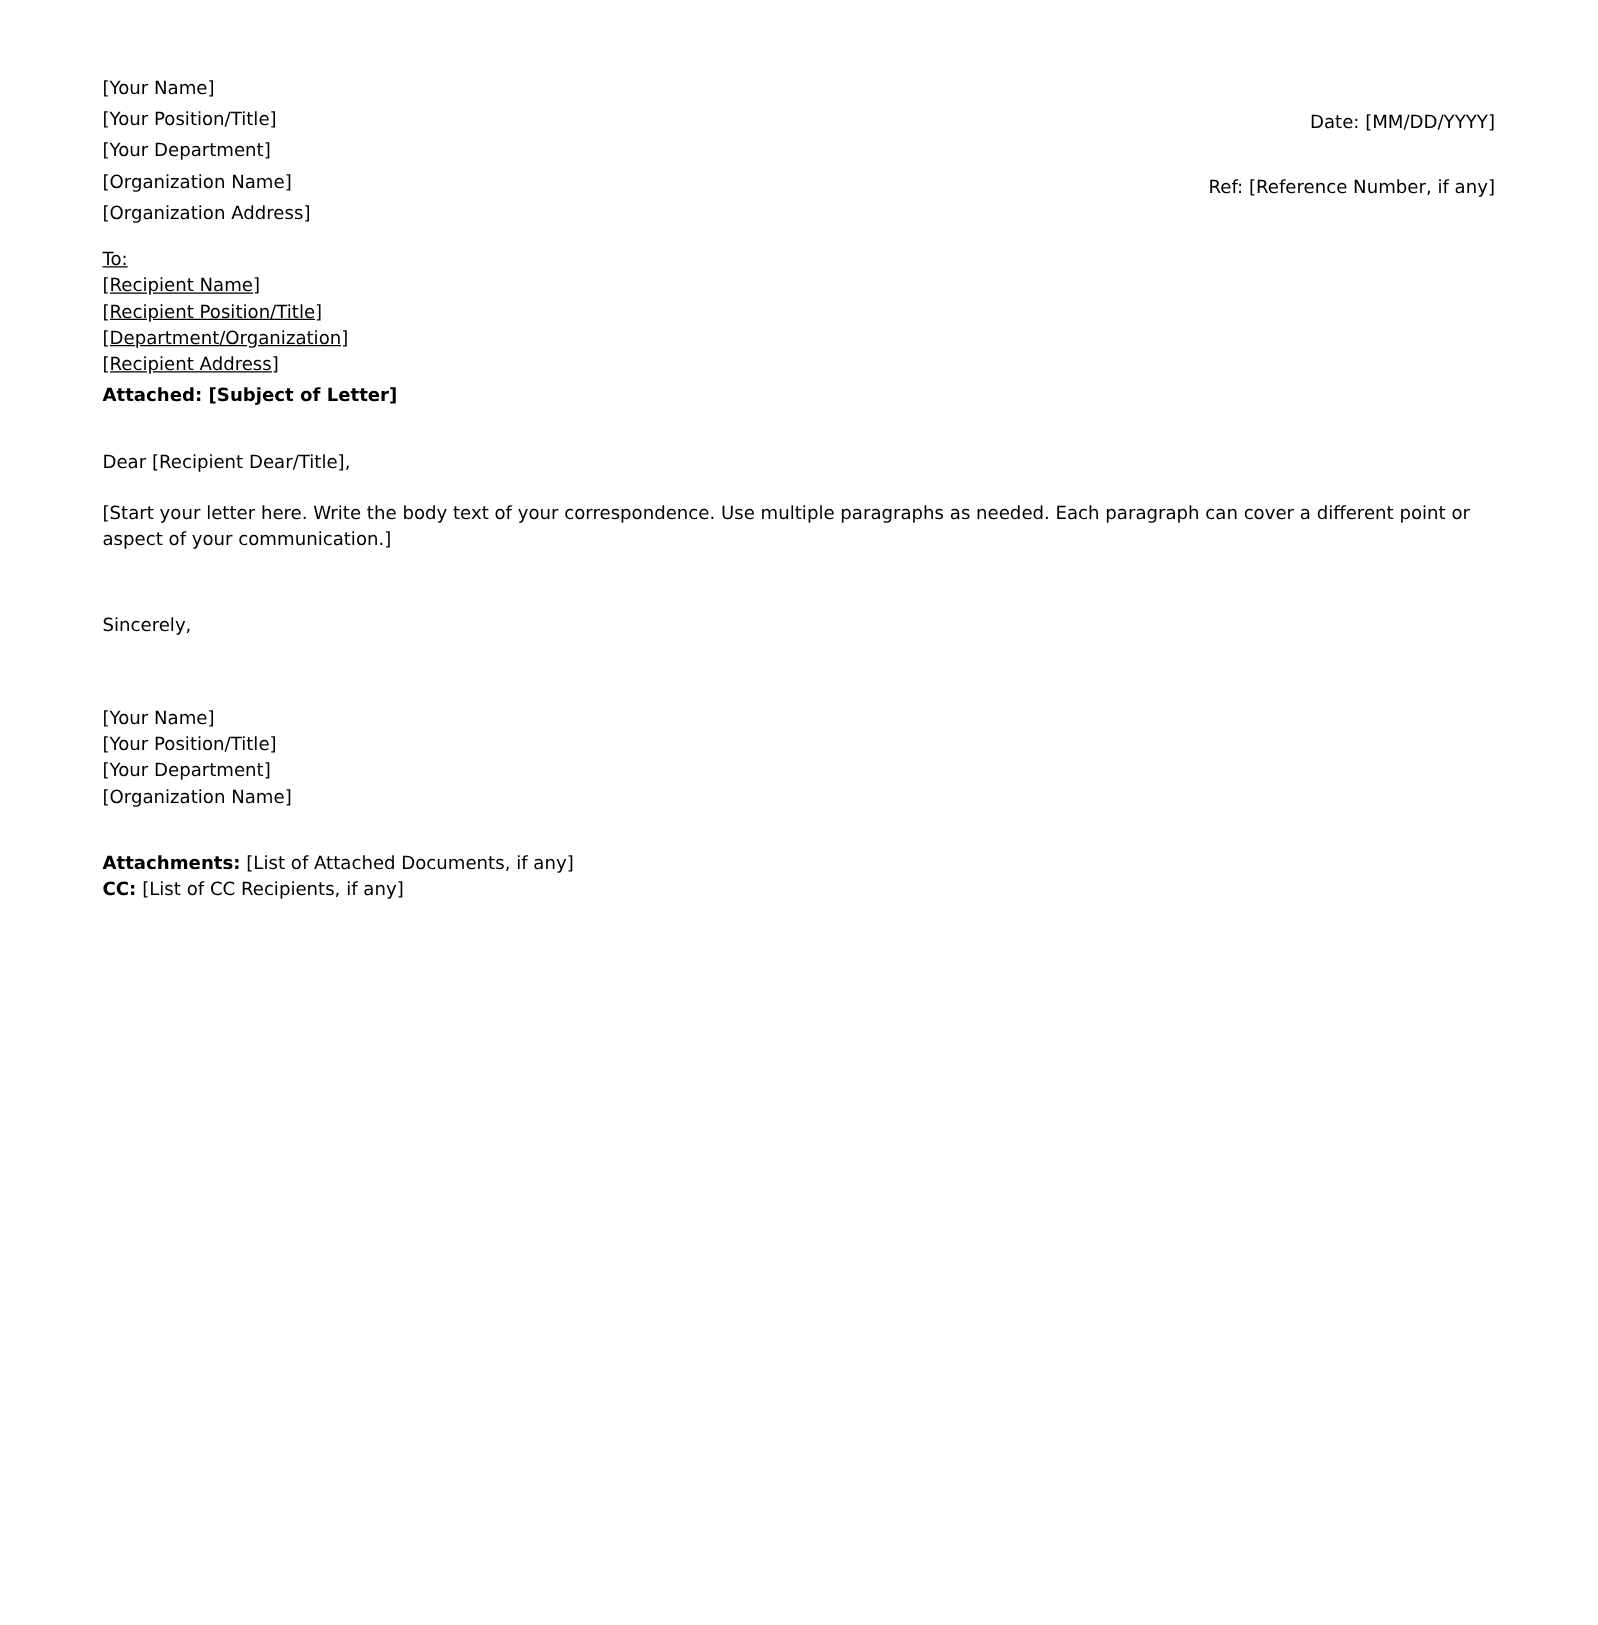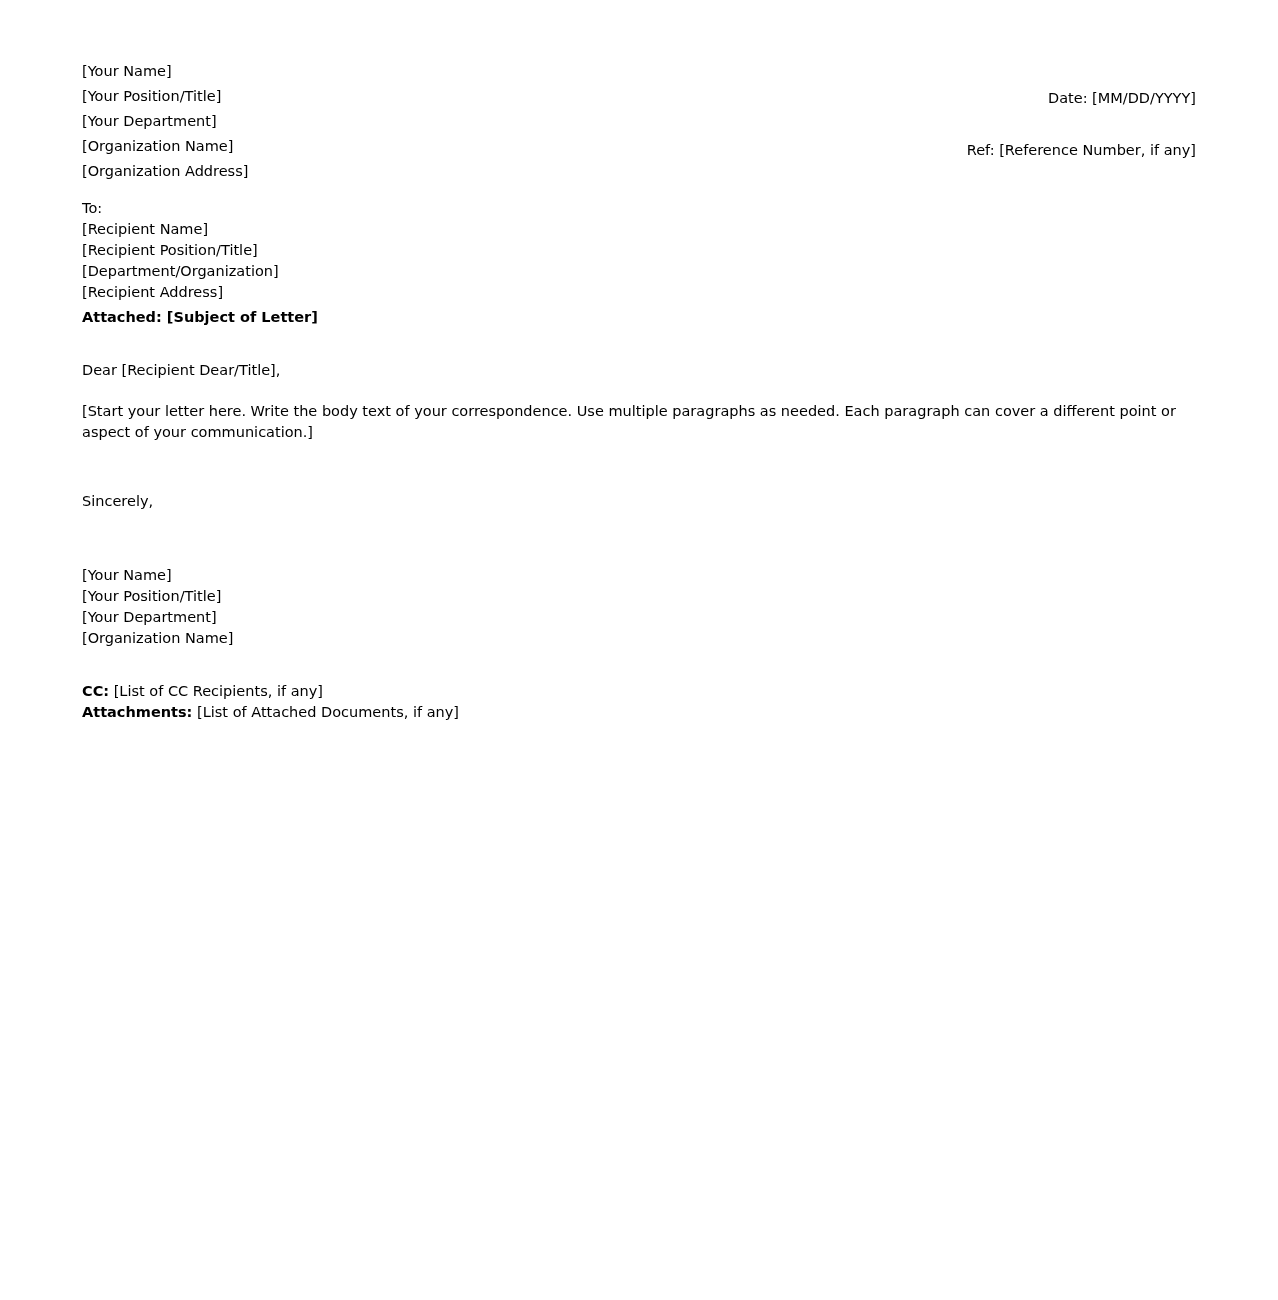--- a/index.html
+++ b/index.html
@@ -41,20 +41,21 @@
     .header-right .line {
       height: 25px;
       line-height: 21px;
       white-space: nowrap;
       margin-top: 27px;
     }
     .recipient {
       position: absolute;
       left: 0;
       top: 198px;
+      text-decoration: underline;
     }
     .recipient .line {
       height: 21px;
       line-height: 21px;
       white-space: nowrap;
     }
     .subject {
       position: absolute;
       left: 0;
       top: 307px;
@@ -144,20 +145,20 @@
 
   <div class="signature">
     <div class="line">[Your Name]</div>
     <div class="line">[Your Position/Title]</div>
     <div class="line">[Your Department]</div>
     <div class="line">[Organization Name]</div>
   </div>
 
   <div class="footer">
     <div class="line">
-      <span class="label">CC:</span><span> [List of CC Recipients, if any]</span>
+      <span class="label">Attachments:</span><span> [List of Attached Documents, if any]</span>
     </div>
     <div class="line">
-      <span class="label">Attachments:</span><span> [List of Attached Documents, if any]</span>
+      <span class="label">CC:</span><span> [List of CC Recipients, if any]</span>
     </div>
   </div>
 
 </div>
 
 </body></html>

